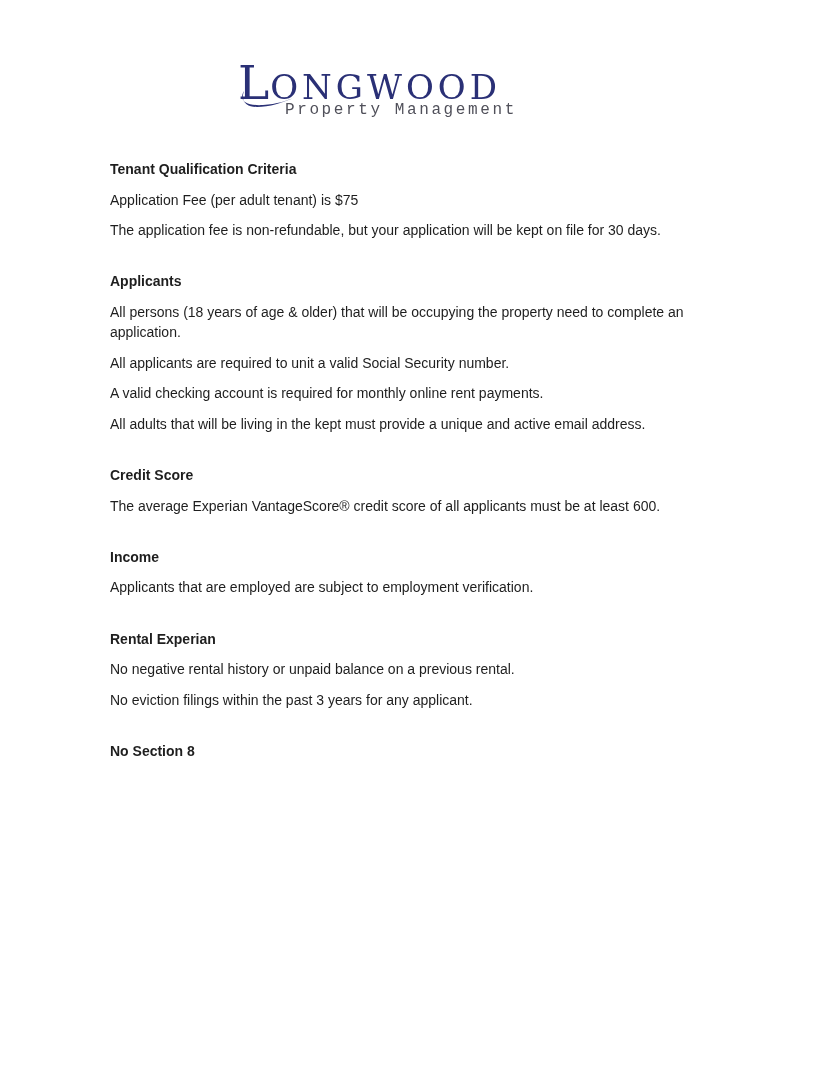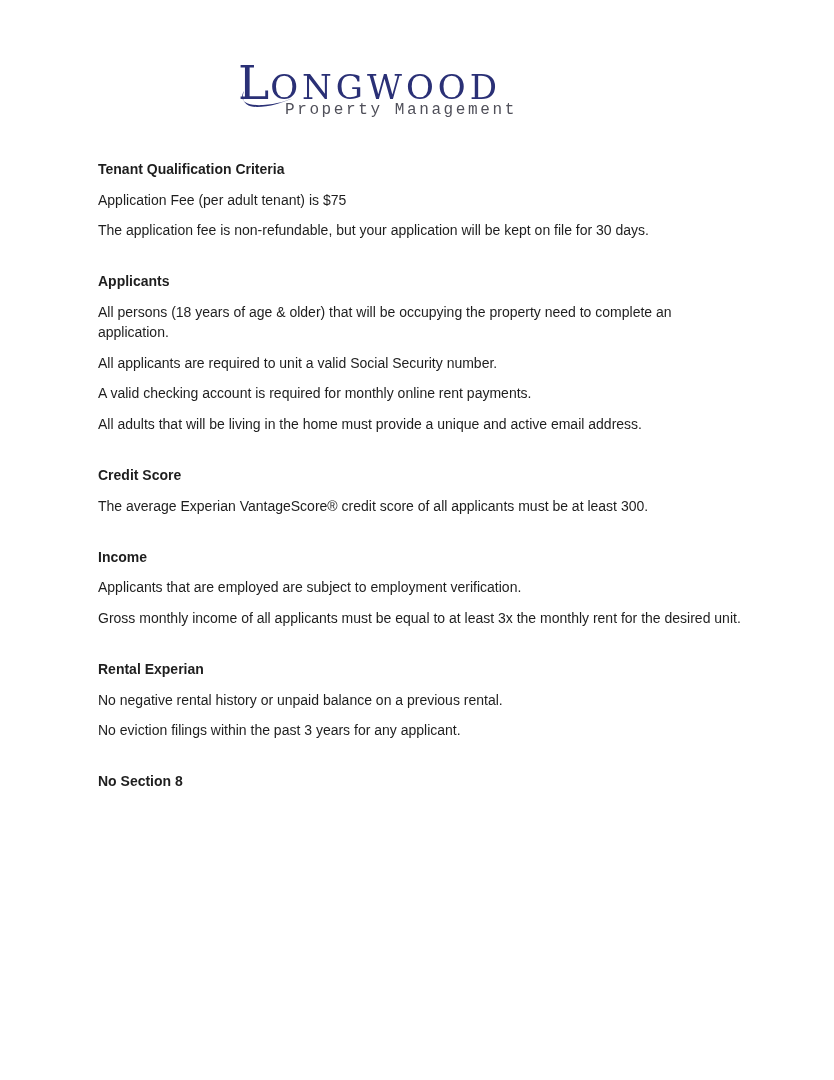--- a/index.html
+++ b/index.html
@@ -41,21 +41,21 @@
     font-size: 16px;
     letter-spacing: 2.6px;
     color: #50505a;
     margin: -5px 0 0 47px;
     white-space: nowrap;
   }
 
   
   .doc {
     position: absolute;
-    top: 159px; left: 98px;
+    top: 159px; left: 110px;
     width: 700px;
     color: #1e1e1e;
     font-size: 14px;
   }
   .doc section { margin: 0; }
   .doc-heading {
     font-size: 14px;
     font-weight: 700;
     line-height: 20px;
     margin: 31.2px 0 10.6px 0;
@@ -87,30 +87,29 @@
       <h2 class="doc-heading">Tenant Qualification Criteria</h2>
       <p class="doc-para">Application Fee (per adult tenant) is $75</p>
       <p class="doc-para">The application fee is non-refundable, but your application will be kept on file for 30 days.</p>
     </section>
     <section>
       <h2 class="doc-heading">Applicants</h2>
       <p class="doc-para">All persons (18 years of age &amp; older) that will be occupying the property need to complete an
 application.</p>
       <p class="doc-para">All applicants are required to unit a valid Social Security number.</p>
       <p class="doc-para">A valid checking account is required for monthly online rent payments.</p>
-      <p class="doc-para">All adults that will be living in the home must provide a unique and active email address.</p>
+      <p class="doc-para">All adults that will be living in the kept must provide a unique and active email address.</p>
     </section>
     <section>
       <h2 class="doc-heading">Credit Score</h2>
-      <p class="doc-para">The average Experian VantageScore® credit score of all applicants must be at least 300.</p>
+      <p class="doc-para">The average Experian VantageScore® credit score of all applicants must be at least 600.</p>
     </section>
     <section>
       <h2 class="doc-heading">Income</h2>
       <p class="doc-para">Applicants that are employed are subject to employment verification.</p>
-      <p class="doc-para">Gross monthly income of all applicants must be equal to at least 3x the monthly rent for the desired unit.</p>
     </section>
     <section>
       <h2 class="doc-heading">Rental Experian</h2>
       <p class="doc-para">No negative rental history or unpaid balance on a previous rental.</p>
       <p class="doc-para">No eviction filings within the past 3 years for any applicant.</p>
     </section>
     <section>
       <h2 class="doc-heading">No Section 8</h2>
     </section>
   </main>

